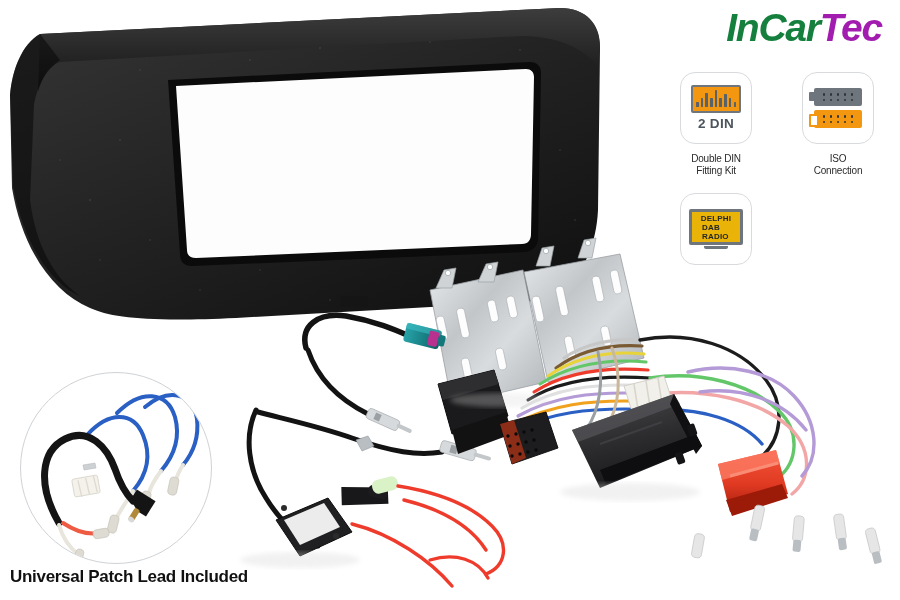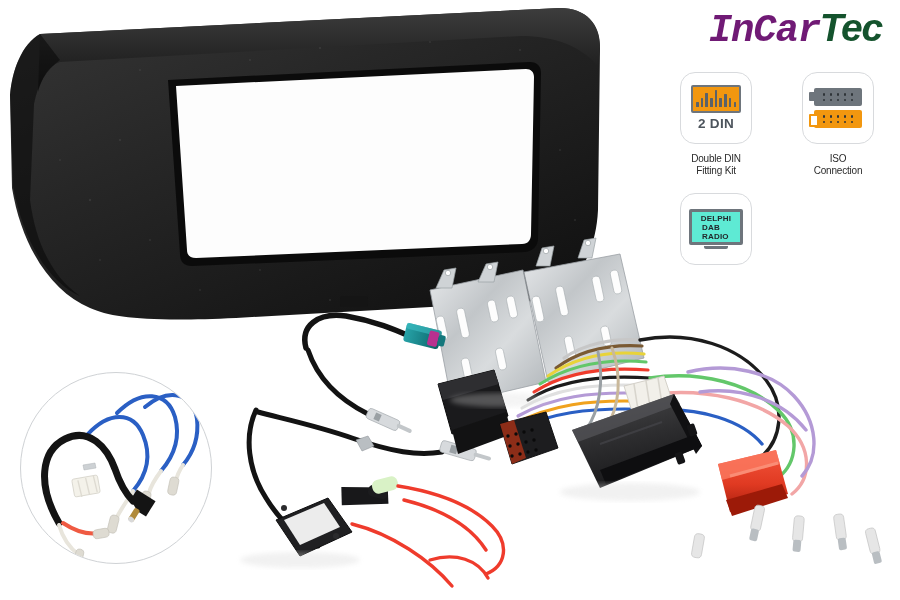--- a/index.html
+++ b/index.html
@@ -11,22 +11,22 @@
   }
   #stage { position: relative; width: 900px; height: 600px; background: #fff; }
 
   
   #brand {
     position: absolute; right: 18px; top: 8px;
     font-size: 39px; font-weight: bold; font-style: italic;
     letter-spacing: -1.2px; line-height: 1;
     white-space: nowrap;
   }
-  #brand .p1 { color: #701a75; font-family: Liberation Mono, monospace; }
-  #brand .p2 { color: #14532d; }
+  #brand .p1 { color: #15803d; }
+  #brand .p2 { color: #a21caf; }
 
   
   #feature-grid {
     position: absolute; left: 658px; top: 72px;
     width: 238px; display: grid;
     grid-template-columns: 1fr 1fr; grid-template-rows: auto auto;
     column-gap: 6px; row-gap: 16px;
   }
   .feature { display: flex; flex-direction: column; align-items: center; }
   .fcard {
@@ -68,21 +68,21 @@
     content: ""; position: absolute; left: -5px; top: 4px;
     width: 6px; height: 9px; border-radius: 1px;
   }
   .iso-blk.grey::before { background: #6e757c; }
   .iso-blk.orange::before { background: #fff; border: 2px solid #f2970f; }
   .iso-col { display: flex; flex-direction: column; gap: 3px; }
   .iso-pin { width: 2.6px; height: 2.6px; border-radius: 50%; background: #2f3438; }
 
   
   .delphi-screen {
-    width: 54px; height: 36px; background: #5eead4;
+    width: 54px; height: 36px; background: #eab308;
     border: 3px solid #6e757c; border-radius: 2px;
     display: flex; flex-direction: column;
     align-items: center; justify-content: center;
   }
   .delphi-l1 { font-size: 8px; font-weight: bold; color: #22272b; letter-spacing: 0.2px; }
   .delphi-l2 { font-size: 8px; font-weight: bold; color: #22272b; letter-spacing: 0.2px; padding-left: 10px; }
   .delphi-base { width: 24px; height: 3px; background: #6e757c; margin-top: 1px; border-radius: 0 0 2px 2px; }
 
   
   #patch-circle {
@@ -392,20 +392,21 @@
 
       <g>
         <rect x="52" y="104" width="26" height="18" rx="2" fill="#f4f2ea" stroke="#d5d2c9" stroke-width="0.8" transform="rotate(-10 65 113)"></rect>
         <path d="M58,106 l1,17 M66,105 l1,17 M74,104 l1,17" stroke="#dedbd2" stroke-width="1.4" transform="rotate(-10 65 113)"></path>
       </g>
 
       <path d="M62,92 l12,-2 l1,5 l-12,2 z" fill="#cdd1d4" stroke="#aeb3b7" stroke-width="0.5"></path>
     </svg>
   </div>
 
+  <div id="patch-caption">Universal Patch Lead Included</div>
 
   <div id="brand">
     <span class="p1">InCar</span><span class="p2">Tec</span>
   </div>
 
   <div id="feature-grid">
 
     <div class="feature">
       <div class="fcard">
         <div class="din-screen">

